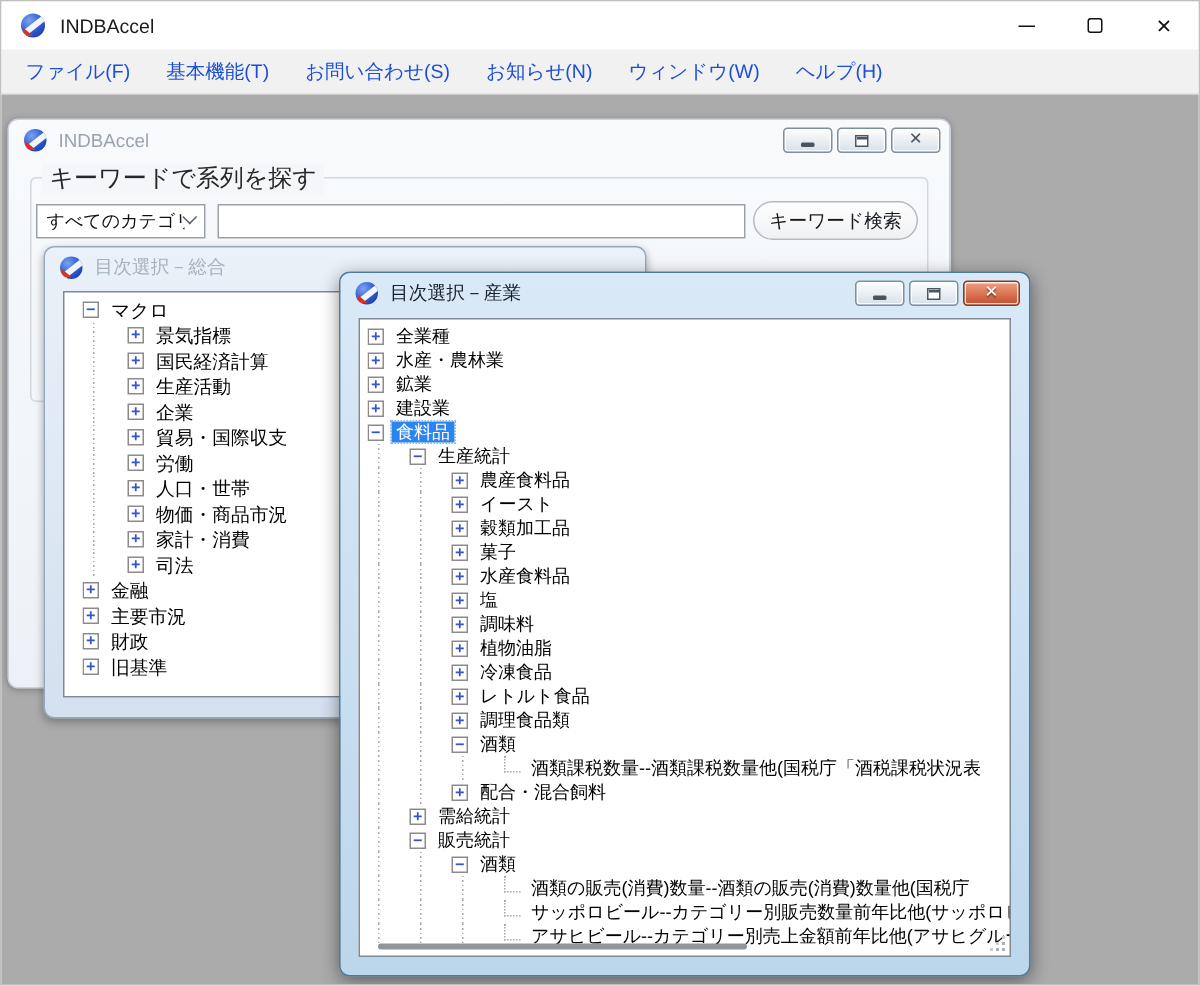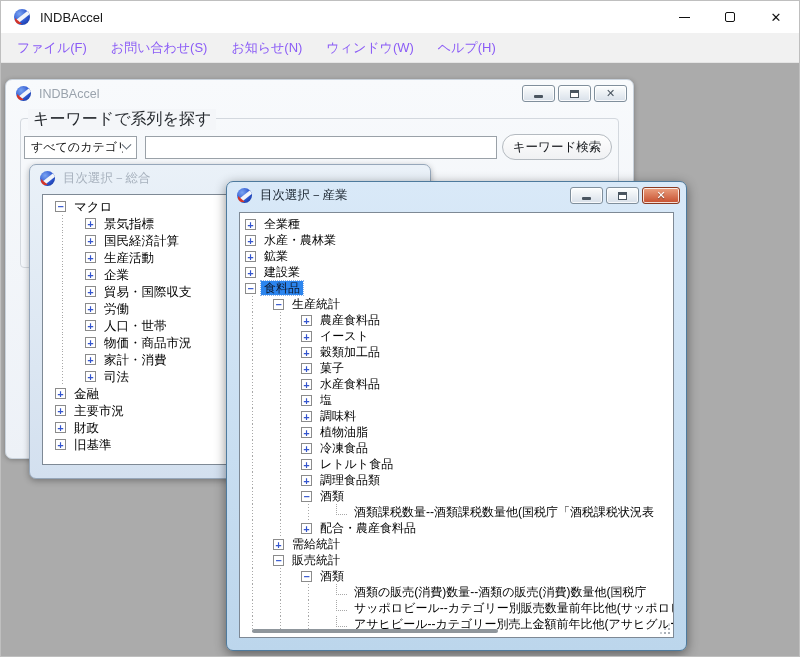--- a/index.html
+++ b/index.html
@@ -18,21 +18,21 @@
     background:#d2342a; clip-path:polygon(0 100%,100% 100%,0 15%); }
   #titlebar .logo { margin-left:13px; }
   #app-title { font-size:13px; color:#1a1a1a; margin-left:10px; }
   #win-controls { margin-left:auto; display:flex; height:32px; }
   .w11btn { width:46px; height:32px; display:flex; align-items:center; justify-content:center; }
   .g11-min { width:11px; height:1px; background:#111; }
   .g11-max { width:10px; height:10px; border:1px solid #111; border-radius:2px; }
   .g11-close { font-size:13px; color:#111; line-height:1; }
 
   #menubar { height:30px; background:#f1f1f1; display:flex; align-items:center;
-    padding-left:4px; font-size:13px; color:#8b5cf6; border-bottom:1px solid #e4e4e4; }
+    padding-left:4px; font-size:13px; color:#1d4ed8; border-bottom:1px solid #e4e4e4; }
   .mitem { padding:5px 12px; }
 
   #mdi { position:absolute; left:0; right:0; top:62px; bottom:0; background:#ababab; overflow:hidden; }
 
   
   .child-window { position:absolute; border-radius:7px; }
   #win-search { left:4px; top:16px; width:629px; height:380px; z-index:1;
     background:linear-gradient(#f8fafc,#edf1f7); border:1px solid #c9d2dc;
     box-shadow:0 1px 5px rgba(0,0,0,.28); }
   #win-general { left:28px; top:101px; width:402px; height:315px; z-index:2;
@@ -90,21 +90,21 @@
     background-image:repeating-linear-gradient(to bottom,#a8a8a8 0 1px,transparent 1px 3px);
     background-size:1px 100%; background-repeat:no-repeat; background-position:7px 0; }
   #general-tree .guide { width:30px; }
 
   .twisty { flex:none; width:11px; height:11px; border:1px solid #8b8b8b; background:#fff;
     color:#3455ce; font:bold 10px/9px "DejaVu Sans Mono",monospace; text-align:center;
     margin-right:5px; }
   .lconn { flex:none; width:11px; height:12px; border-left:1px dotted #a8a8a8;
     border-bottom:1px dotted #a8a8a8; margin:-7px 4px 0 7px; }
   .tlabel { padding:0 3px; line-height:14px; }
-  .tlabel.sel { background:#2c85ee; color:#0f172a; outline:1px dotted #8db4ea; }
+  .tlabel.sel { background:#2c85ee; color:#ffffff; outline:1px dotted #8db4ea; }
 
   #industry-hthumb { position:absolute; left:12px; bottom:4px; width:246px; height:4px;
     background:#8f969c; border-radius:2px; }
   .grip { position:absolute; right:2px; bottom:2px; width:13px; height:13px; }
   .grip::before { content:''; position:absolute; right:1px; bottom:1px; width:2px; height:2px;
     background:#aab0b8; box-shadow:-4px 0 #aab0b8,-8px 0 #c7ccd2,0 -4px #aab0b8,
     -4px -4px #c7ccd2,0 -8px #c7ccd2; }
 </style>
 </head>
 <body>
@@ -122,20 +122,21 @@
           <span class="g11-max"></span>
         </span>
       <span class="w11btn">
           <span class="g11-close">✕</span>
         </span>
     </div>
   </div>
 
   <div id="menubar">
     <span class="mitem">ファイル(F)</span>
+    <span class="mitem">基本機能(T)</span>
     <span class="mitem">お問い合わせ(S)</span>
     <span class="mitem">お知らせ(N)</span>
     <span class="mitem">ウィンドウ(W)</span>
     <span class="mitem">ヘルプ(H)</span>
   </div>
 
   <div id="mdi">
 
     <div id="win-search" class="child-window">
       <div class="child-title">
@@ -364,21 +365,21 @@
               <span class="guide"></span>
               <span class="guide"></span>
               <span class="guide"></span>
               <span class="lconn"></span>
               <span class="tlabel">酒類課税数量--酒類課税数量他(国税庁「酒税課税状況表</span>
             </div>
             <div class="trow">
               <span class="guide"></span>
               <span class="guide"></span>
               <span class="twisty">+</span>
-              <span class="tlabel">配合・農産食料品</span>
+              <span class="tlabel">配合・混合飼料</span>
             </div>
             <div class="trow">
               <span class="guide"></span>
               <span class="twisty">+</span>
               <span class="tlabel">需給統計</span>
             </div>
             <div class="trow">
               <span class="guide"></span>
               <span class="twisty">−</span>
               <span class="tlabel">販売統計</span>

